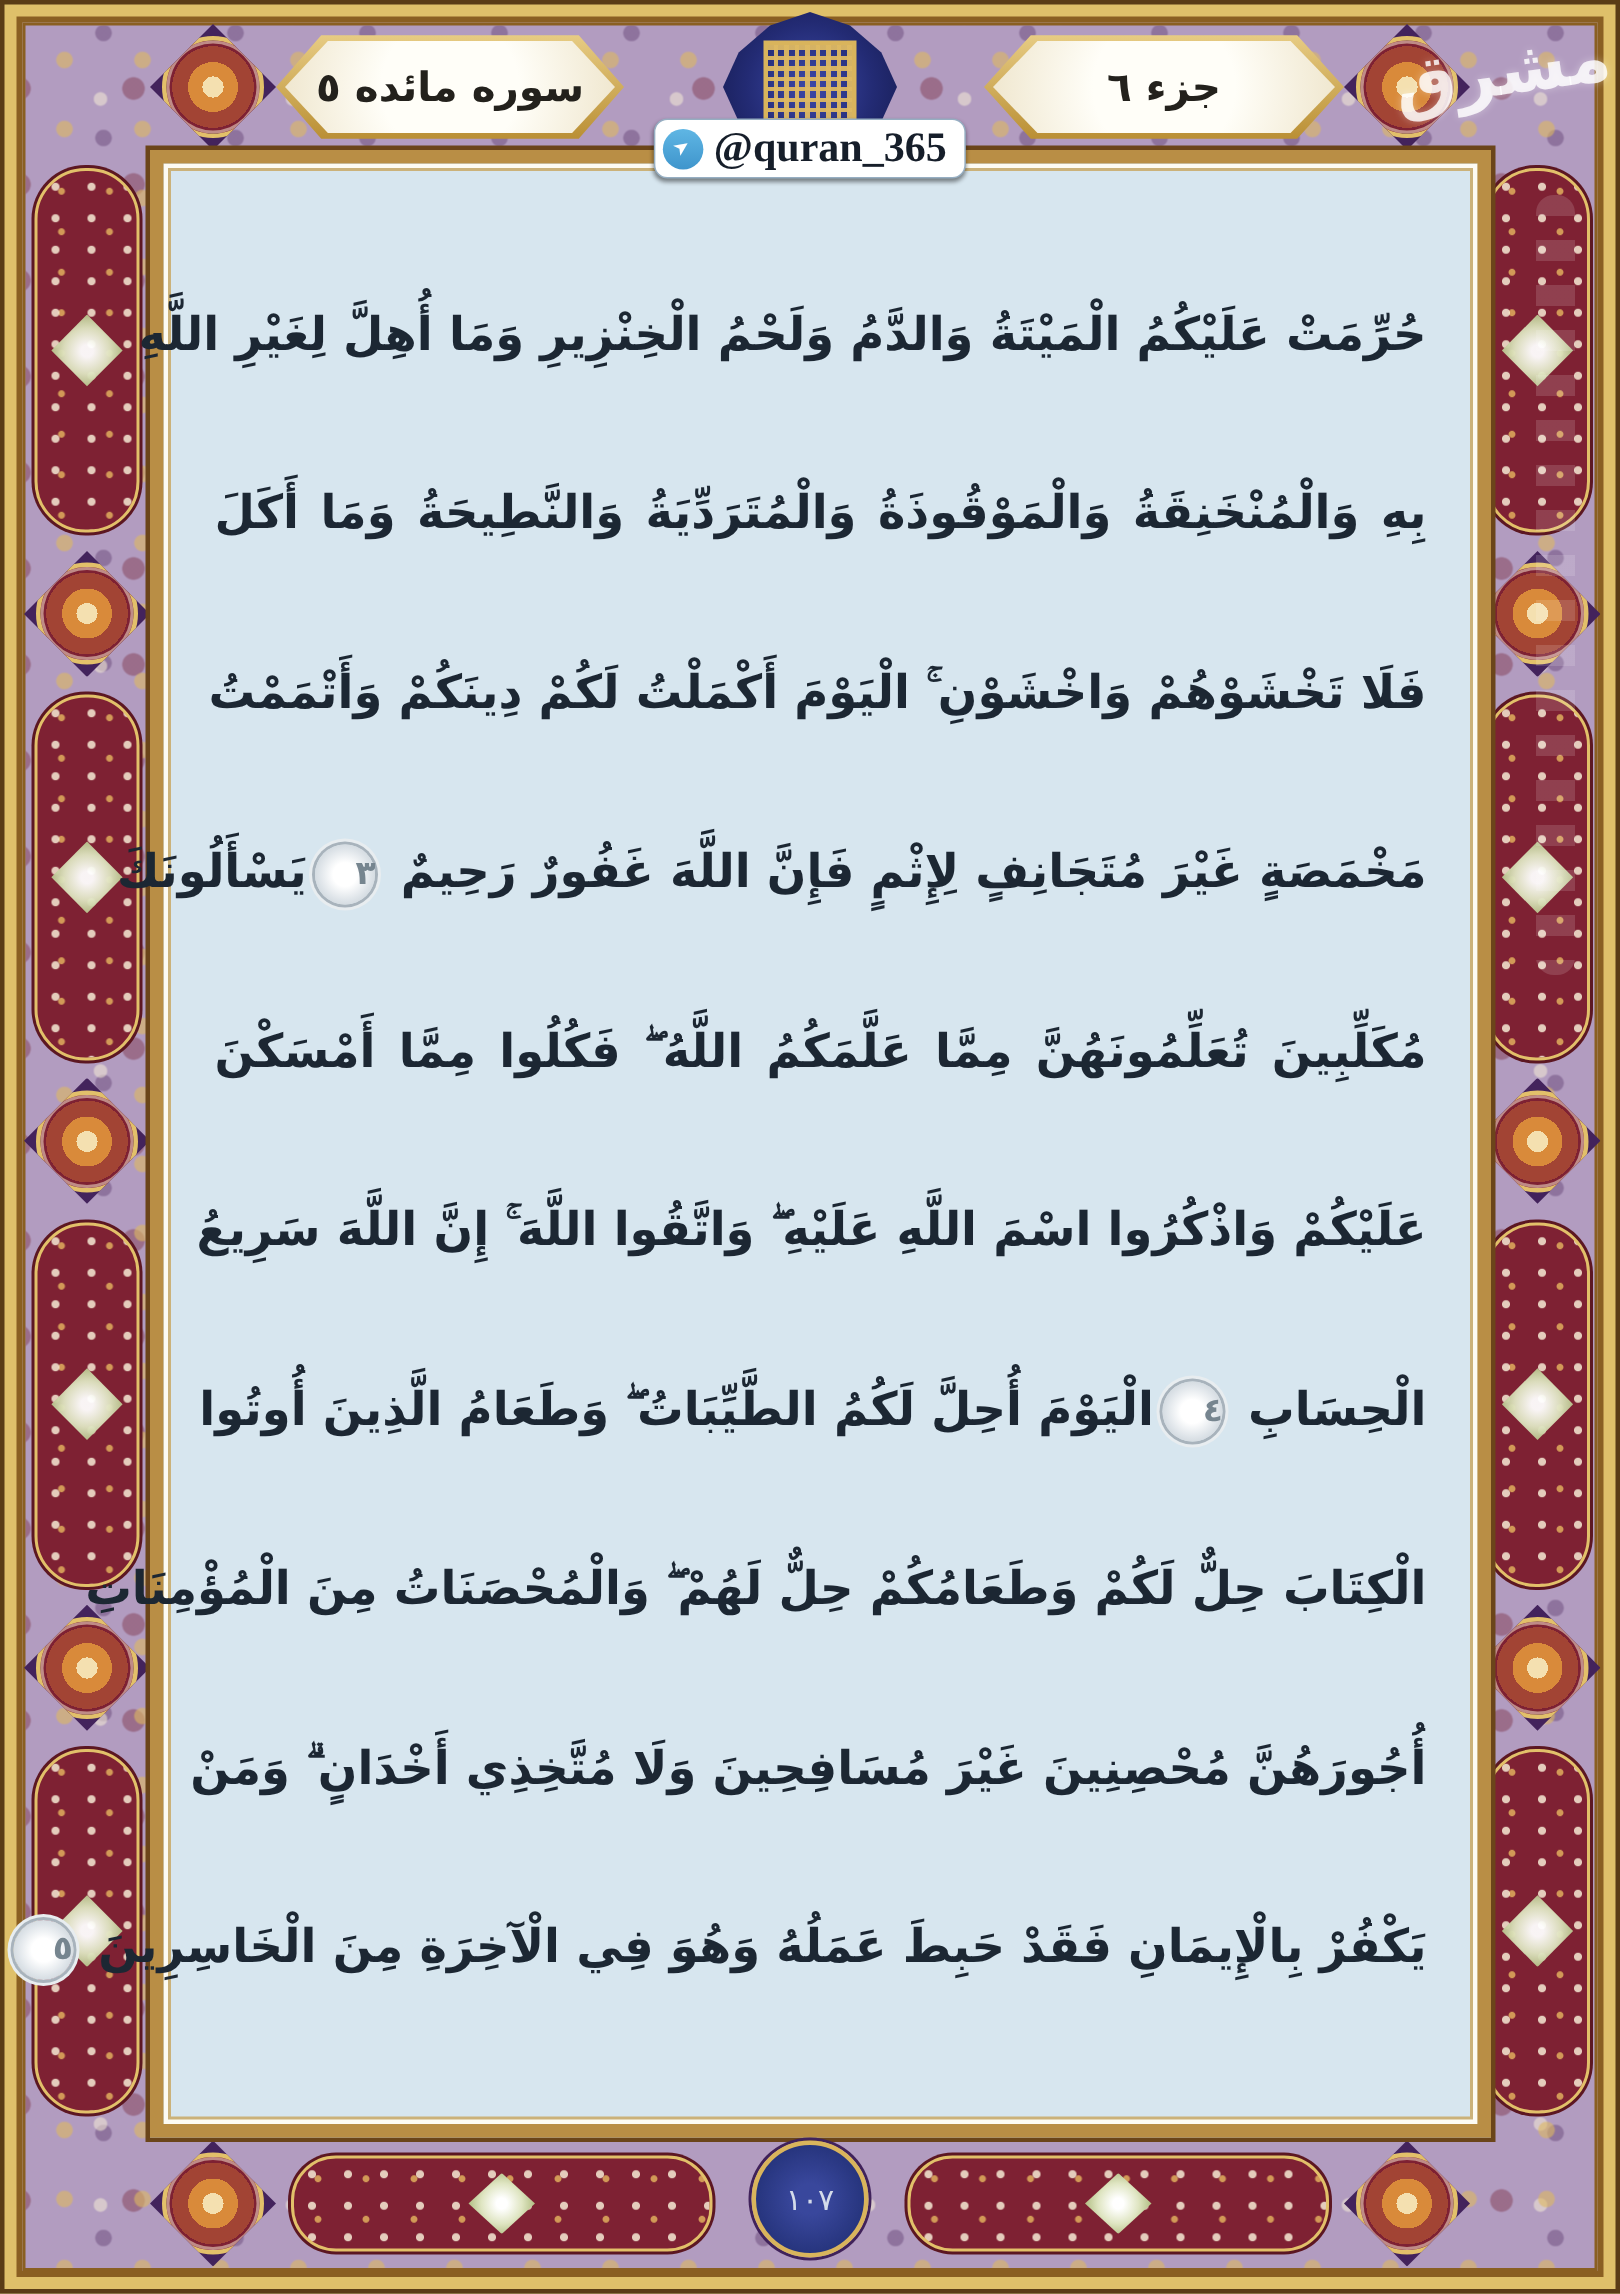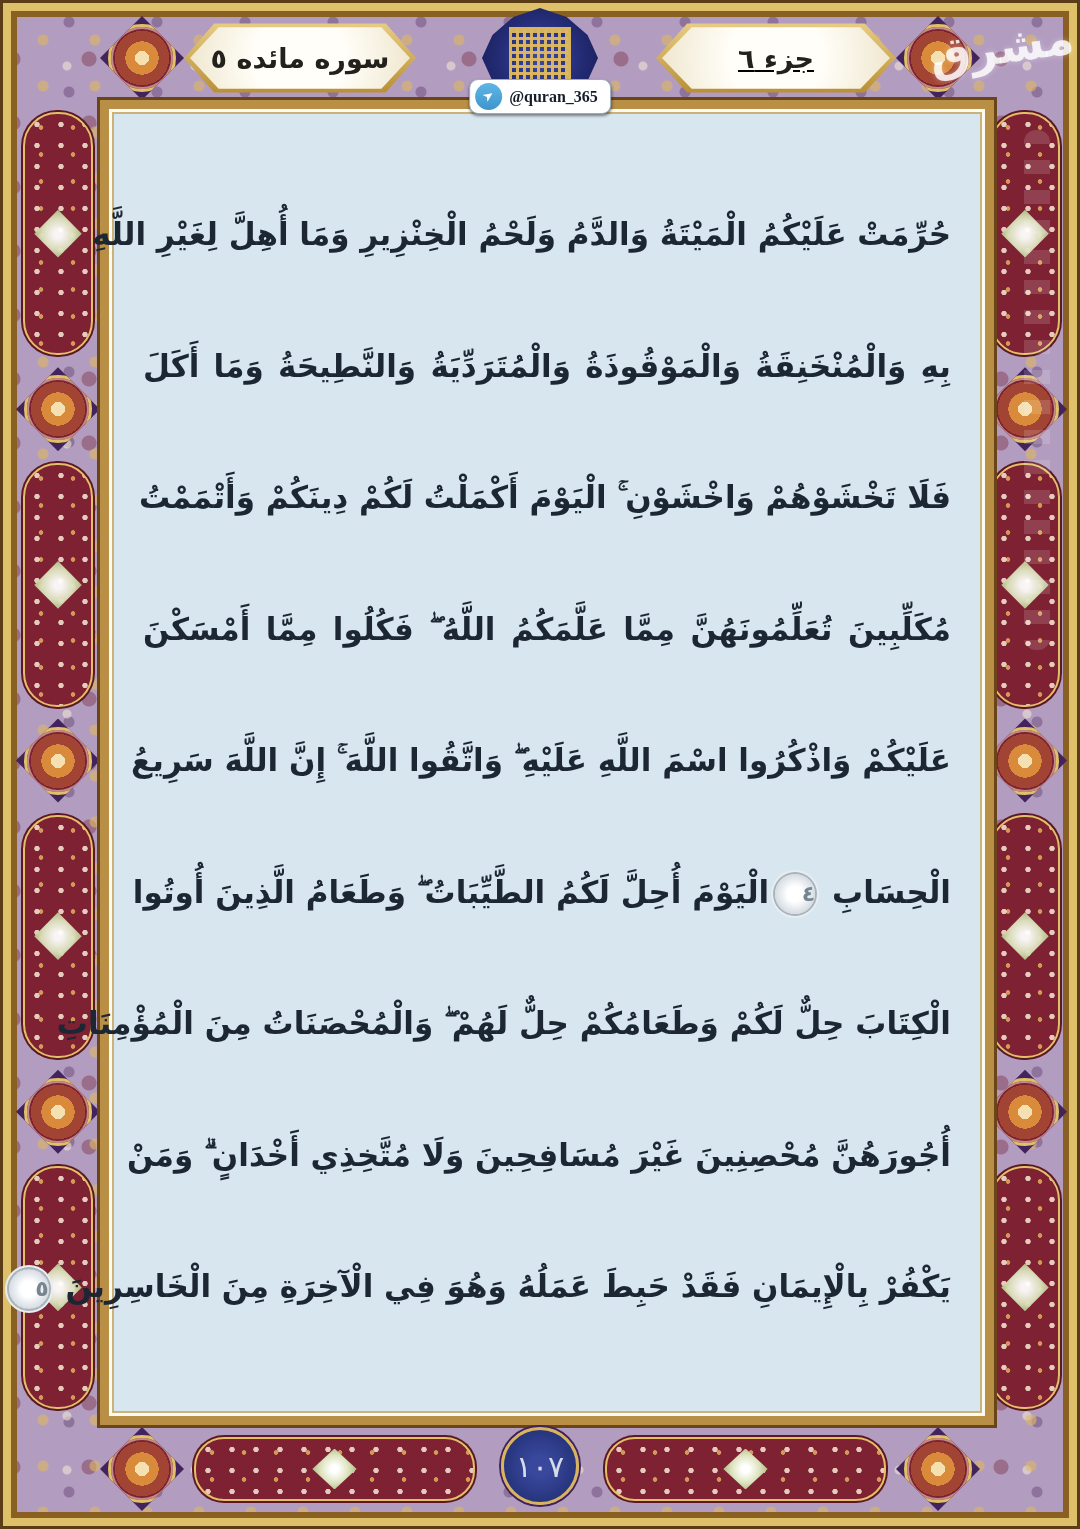--- a/index.html
+++ b/index.html
@@ -77,21 +77,21 @@
   .hex-gold{
     height:72px; clip-path: polygon(0 50%, 13% 2%, 87% 2%, 100% 50%, 87% 98%, 13% 98%);
     background:linear-gradient(#e8cd85,#b98e33); display:flex; flex:0 0 auto;
   }
   .hex-ivory{
     flex:1; margin:4px 6px; clip-path: polygon(0 50%, 13% 2%, 87% 2%, 100% 50%, 87% 98%, 13% 98%);
     background: radial-gradient(circle, #fffef8 40%, #efe6cd 100%);
     display:flex; align-items:center; justify-content:center;
     font-size:27px; font-weight:bold; color:#23211c;
   }
-  .hex-surah{ width:232px; } .hex-juz{ width:240px;text-decoration:underline; }
+  .hex-surah{ width:232px; } .hex-juz{ width:240px; }
   
   .emblem{
     position:absolute; left:50%; top:8px; transform:translateX(-50%);
     width:116px; height:100px;
     clip-path: polygon(50% 0, 73% 9%, 91% 27%, 100% 50%, 91% 73%, 73% 91%, 50% 100%, 27% 91%, 9% 73%, 0 50%, 9% 27%, 27% 9%);
     background: radial-gradient(circle, #3d49a8 0%, #232b74 55%, #151a4e 100%);
     display:flex; align-items:center; justify-content:center;
   }
   .kufic{
     width:56px; height:56px; border:3px solid #d9b45c;
@@ -106,21 +106,21 @@
     padding:3px 12px 3px 5px; display:flex; align-items:center; gap:7px;
     box-shadow:0 2px 3px rgba(0,0,0,.45); z-index:5;
   }
   .tg-circle{
     width:27px; height:27px; border-radius:50%;
     background:linear-gradient(#5fb6e4,#3f95cc); color:#fff;
     display:flex; align-items:center; justify-content:center;
     font-size:13px;
   }
   .tg-plane{ transform:rotate(-35deg) translateY(-1px); }
-  .handle{ font-family:"Liberation Serif", serif; font-weight:bold; font-size:16px; color:#161e2a; }
+  .handle{ font-family:"Liberation Serif", serif; font-weight:bold; font-size:28px; color:#161e2a; }
   
   .text-frame{
     position:absolute; left:100px; right:86px; top:100px; bottom:104px;
     background:#d7e6ef;
     border:9px solid #b98e45;
     box-shadow: 0 0 0 3px #6b451a, inset 0 0 0 3px #fdfbf3, inset 0 0 0 5px #cbb27a;
     display:flex; flex-direction:column; justify-content:space-evenly;
     direction:rtl; padding:18px 34px 22px 34px; z-index:2;
   }
   .qline{
@@ -134,21 +134,21 @@
     color:#76858f; font-size:22px; line-height:40px; text-align:center;
     vertical-align:middle; margin:0 6px;
   }
   
   .pagenum{
     position:absolute; left:50%; bottom:24px; transform:translateX(-50%);
     width:72px; height:72px; border-radius:50%;
     background: radial-gradient(circle, #39479c 20%, #27357e 70%, #1b2560 100%);
     border:3px solid #d9b45c; box-shadow:0 0 0 2px #40225a;
     display:flex; align-items:center; justify-content:center;
-    color:#d4dcea; font-size:30px; z-index:3;font-family:Liberation Serif, serif;
+    color:#d4dcea; font-size:20px; z-index:3;font-family:Liberation Serif, serif;
   }
   
   .wm-corner{
     position:absolute; right:6px; top:20px; z-index:4;
     color:rgba(255,255,255,.82); font-size:46px; font-weight:bold;
     transform:rotate(-8deg); text-shadow:0 0 6px rgba(255,255,255,.35);
   }
   .wm-side{
     position:absolute; right:30px; top:130px; height:520px; width:26px; z-index:4;
     background: repeating-linear-gradient(180deg, rgba(255,255,255,.28) 0 14px, transparent 14px 30px);
@@ -235,20 +235,21 @@
       </div>
     <div class="pad-corner"></div>
   </div>
 
   <div class="pagenum">١٠٧</div>
 
   <div class="text-frame">
       <div class="qline">حُرِّمَتْ عَلَيْكُمُ الْمَيْتَةُ وَالدَّمُ وَلَحْمُ الْخِنْزِيرِ وَمَا أُهِلَّ لِغَيْرِ اللَّهِ </div>
       <div class="qline">بِهِ وَالْمُنْخَنِقَةُ وَالْمَوْقُوذَةُ وَالْمُتَرَدِّيَةُ وَالنَّطِيحَةُ وَمَا أَكَلَ </div>
       <div class="qline">فَلَا تَخْشَوْهُمْ وَاخْشَوْنِ ۚ الْيَوْمَ أَكْمَلْتُ لَكُمْ دِينَكُمْ وَأَتْمَمْتُ </div>
+      <div class="qline">مَخْمَصَةٍ غَيْرَ مُتَجَانِفٍ لِإِثْمٍ فَإِنَّ اللَّهَ غَفُورٌ رَحِيمٌ <span class="vmark">٣</span>يَسْأَلُونَكَ </div>
       <div class="qline">مُكَلِّبِينَ تُعَلِّمُونَهُنَّ مِمَّا عَلَّمَكُمُ اللَّهُ ۖ فَكُلُوا مِمَّا أَمْسَكْنَ </div>
       <div class="qline">عَلَيْكُمْ وَاذْكُرُوا اسْمَ اللَّهِ عَلَيْهِ ۖ وَاتَّقُوا اللَّهَ ۚ إِنَّ اللَّهَ سَرِيعُ </div>
       <div class="qline">الْحِسَابِ <span class="vmark">٤</span>الْيَوْمَ أُحِلَّ لَكُمُ الطَّيِّبَاتُ ۖ وَطَعَامُ الَّذِينَ أُوتُوا </div>
       <div class="qline">الْكِتَابَ حِلٌّ لَكُمْ وَطَعَامُكُمْ حِلٌّ لَهُمْ ۖ وَالْمُحْصَنَاتُ مِنَ الْمُؤْمِنَاتِ </div>
       <div class="qline">أُجُورَهُنَّ مُحْصِنِينَ غَيْرَ مُسَافِحِينَ وَلَا مُتَّخِذِي أَخْدَانٍ ۗ وَمَنْ </div>
       <div class="qline">يَكْفُرْ بِالْإِيمَانِ فَقَدْ حَبِطَ عَمَلُهُ وَهُوَ فِي الْآخِرَةِ مِنَ الْخَاسِرِينَ <span class="vmark">٥</span></div>
     </div>
 
   <div class="wm-corner">مشرق</div>
   <div class="wm-side"></div>

